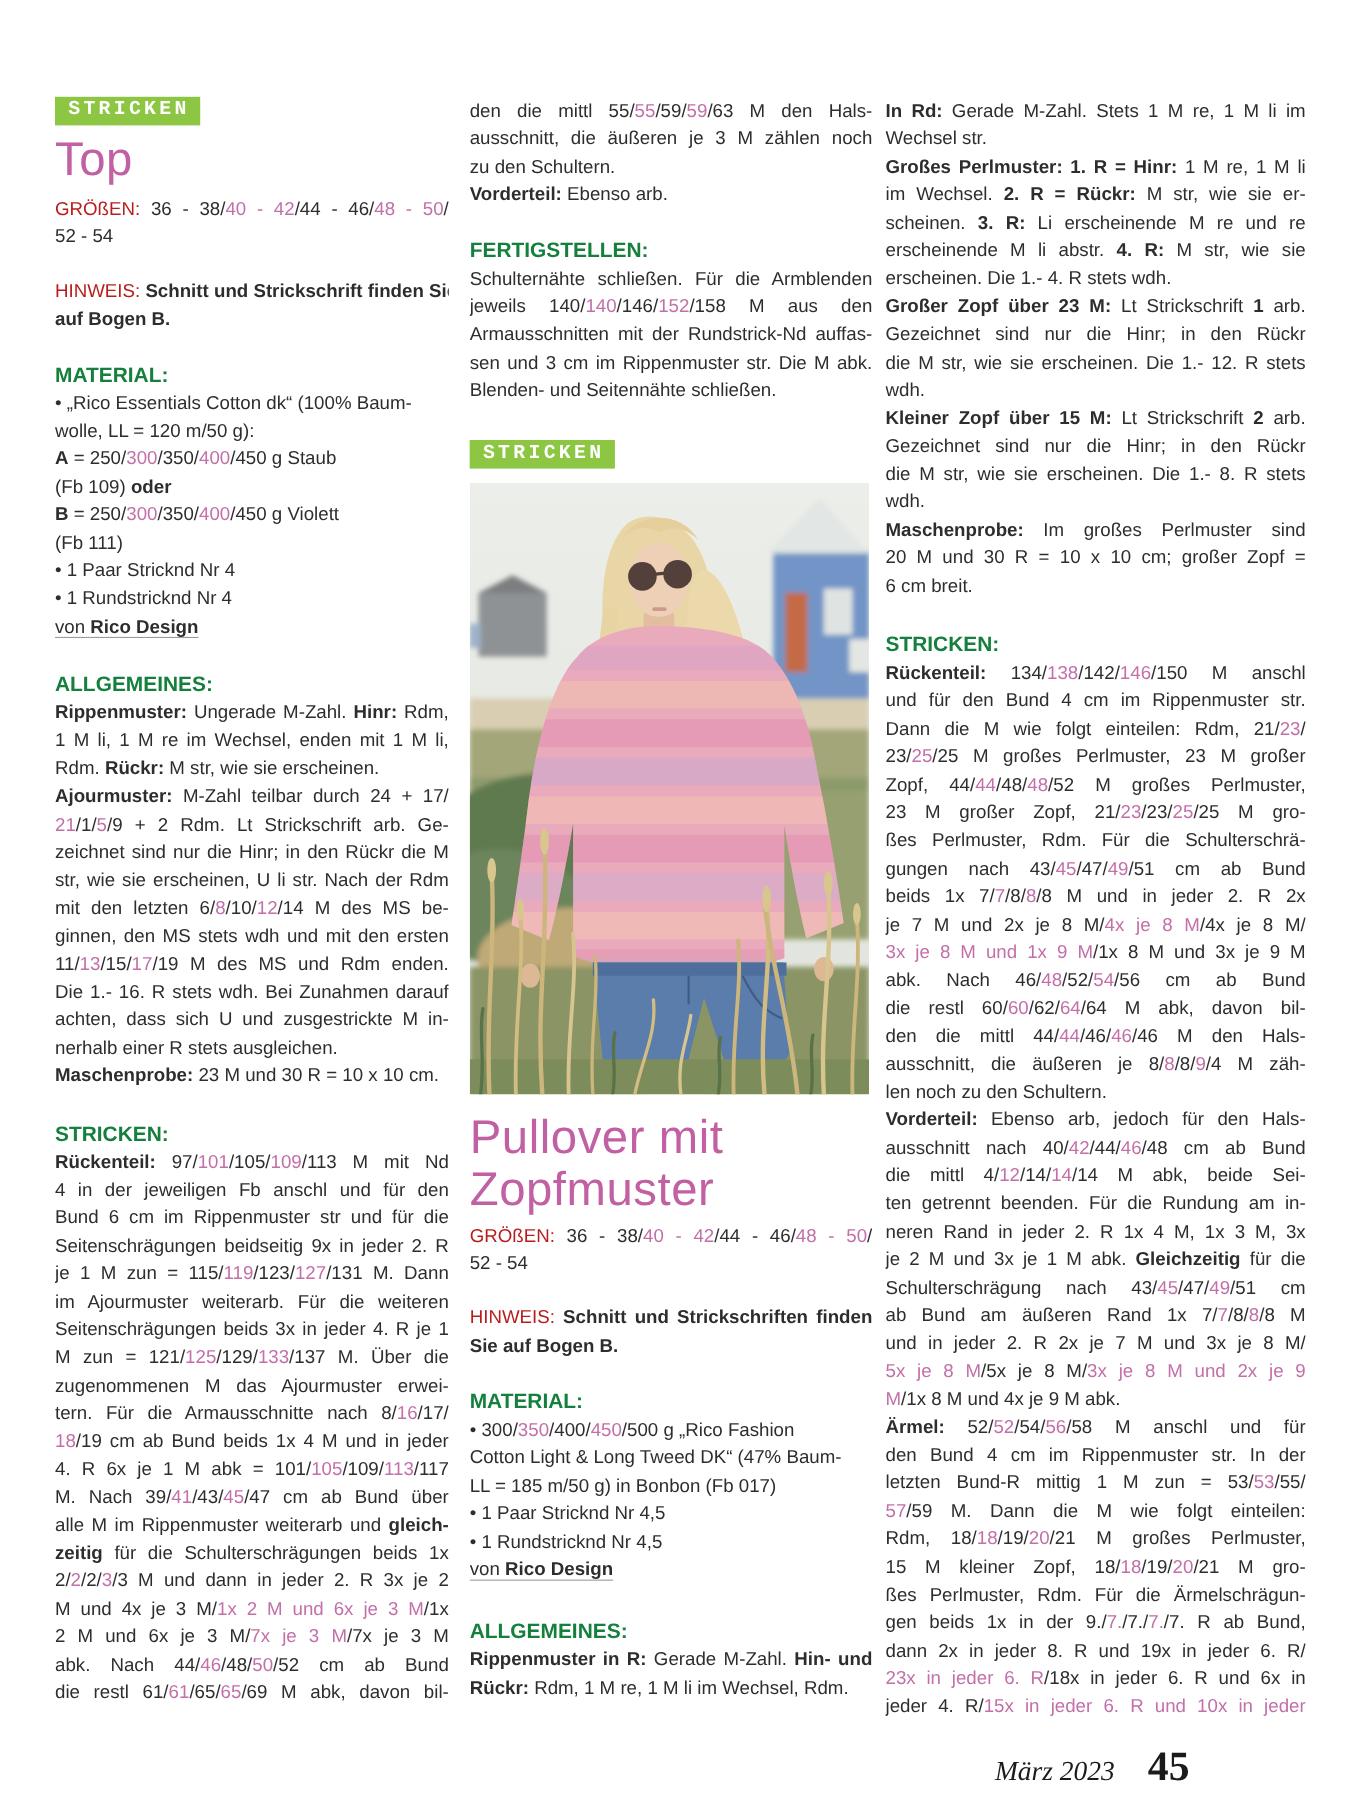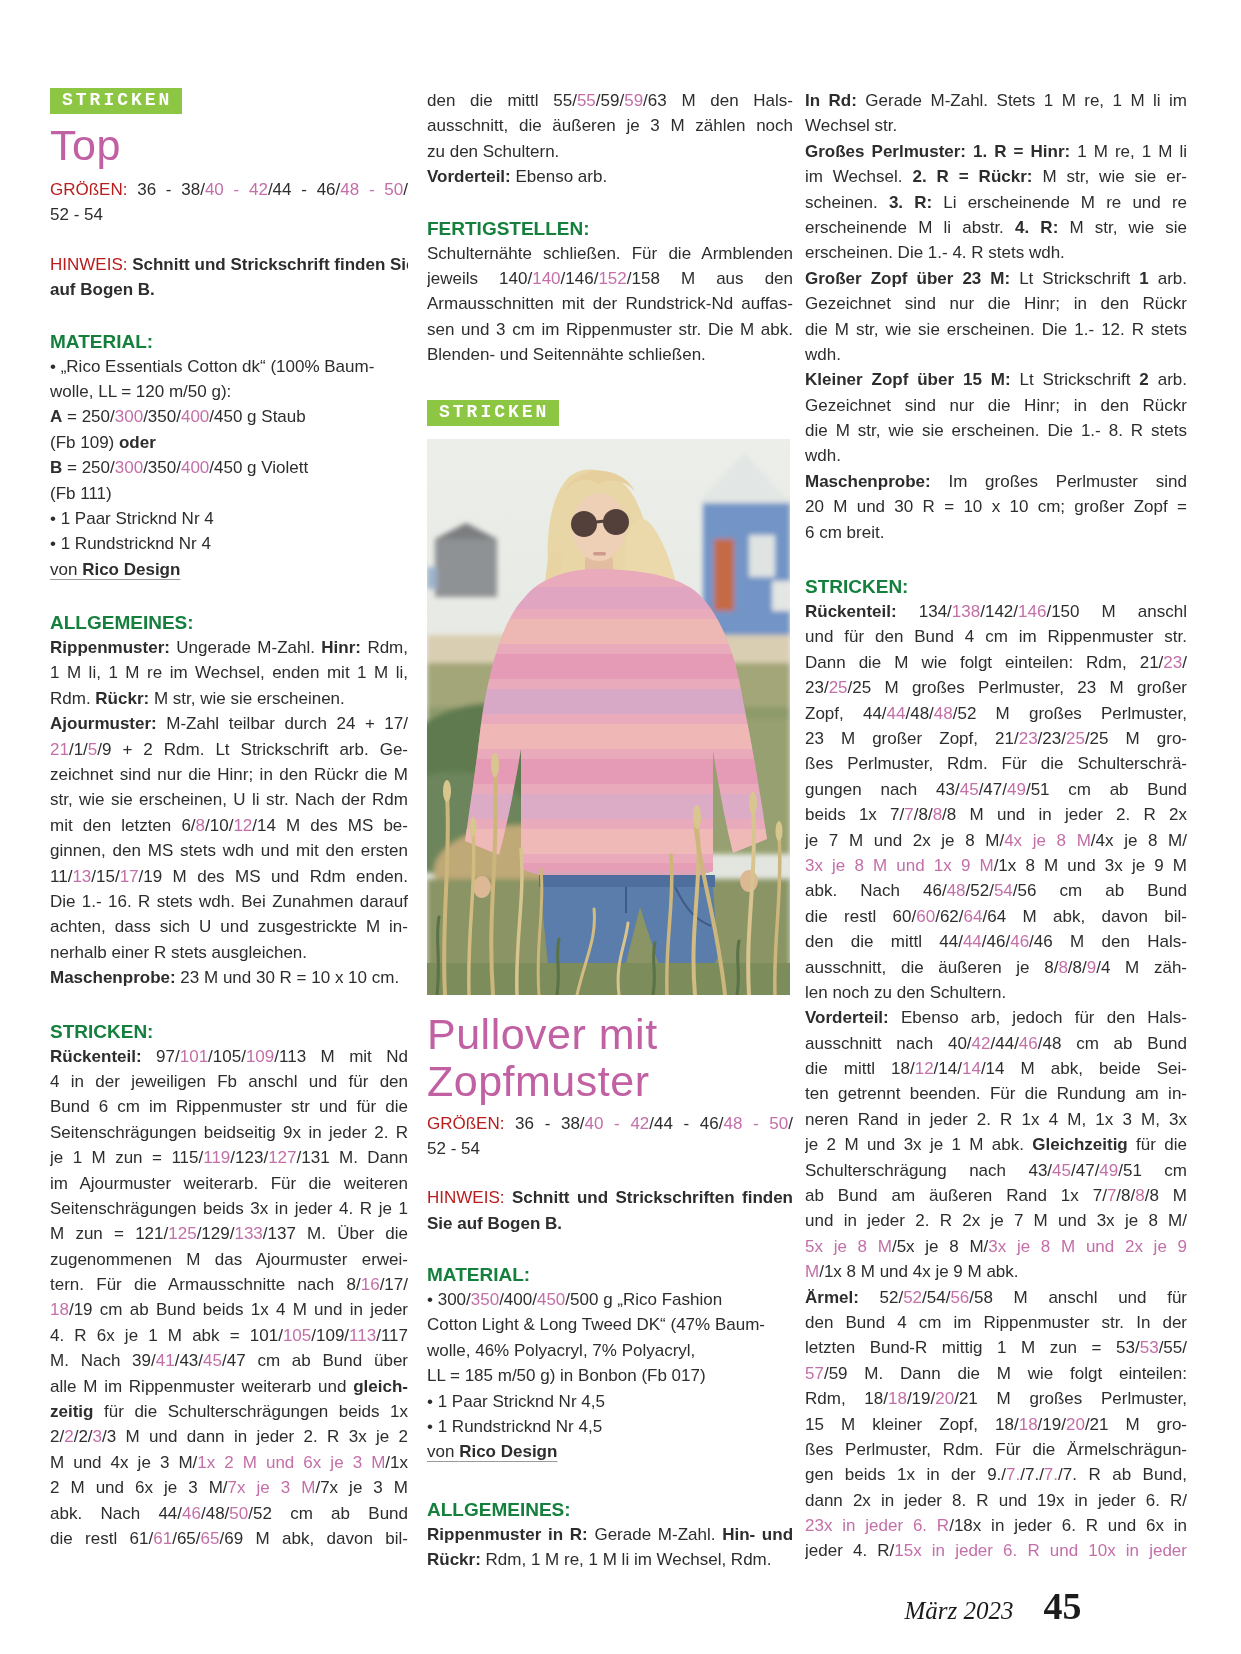--- a/index.html
+++ b/index.html
@@ -228,21 +228,20 @@
       <div class="sp" style="height: 24px;"></div>
       <div class="para">
         <div class="jl"><span class="g">HINWEIS: </span><span class="b">Schnitt und Strickschriften finden</span></div>
         <div class="ll"><span class="b">Sie auf Bogen B.</span></div>
       </div>
       <div class="sp" style="height: 26px;"></div>
       <h3 class="hd">MATERIAL:</h3>
       <div class="para">
         <div class="ll"><span>• 300/</span><span class="p">350</span><span>/400/</span><span class="p">450</span><span>/500 g „Rico Fashion</span></div>
         <div class="ll"><span>Cotton Light &amp; Long Tweed DK“ (47% Baum-</span></div>
-        <div class="ll"><span>wolle, 46% Polyacryl, 7% Polyacryl,</span></div>
         <div class="ll"><span>LL = 185 m/50 g) in Bonbon (Fb 017)</span></div>
         <div class="ll"><span>• 1 Paar Stricknd Nr 4,5</span></div>
         <div class="ll"><span>• 1 Rundstricknd Nr 4,5</span></div>
         <div class="ll"><span class="u">von </span><span class="b u">Rico Design</span></div>
       </div>
       <div class="sp" style="height: 32px;"></div>
       <h3 class="hd">ALLGEMEINES:</h3>
       <div class="para">
         <div class="jl"><span class="b">Rippenmuster in R: </span><span>Gerade M-Zahl. </span><span class="b">Hin- und</span></div>
         <div class="ll"><span class="b">Rückr: </span><span>Rdm, 1 M re, 1 M li im Wechsel, Rdm.</span></div>
@@ -283,21 +282,21 @@
         <div class="jl"><span>beids 1x 7/</span><span class="p">7</span><span>/8/</span><span class="p">8</span><span>/8 M und in jeder 2. R 2x</span></div>
         <div class="jl"><span>je 7 M und 2x je 8 M/</span><span class="p">4x je 8 M</span><span>/4x je 8 M/</span></div>
         <div class="jl"><span class="p">3x je 8 M und 1x 9 M</span><span>/1x 8 M und 3x je 9 M</span></div>
         <div class="jl"><span>abk. Nach 46/</span><span class="p">48</span><span>/52/</span><span class="p">54</span><span>/56 cm ab Bund</span></div>
         <div class="jl"><span>die restl 60/</span><span class="p">60</span><span>/62/</span><span class="p">64</span><span>/64 M abk, davon bil-</span></div>
         <div class="jl"><span>den die mittl 44/</span><span class="p">44</span><span>/46/</span><span class="p">46</span><span>/46 M den Hals-</span></div>
         <div class="jl"><span>ausschnitt, die äußeren je 8/</span><span class="p">8</span><span>/8/</span><span class="p">9</span><span>/4 M zäh-</span></div>
         <div class="ll"><span>len noch zu den Schultern.</span></div>
         <div class="jl"><span class="b">Vorderteil: </span><span>Ebenso arb, jedoch für den Hals-</span></div>
         <div class="jl"><span>ausschnitt nach 40/</span><span class="p">42</span><span>/44/</span><span class="p">46</span><span>/48 cm ab Bund</span></div>
-        <div class="jl"><span>die mittl 18/</span><span class="p">12</span><span>/14/</span><span class="p">14</span><span>/14 M abk, beide Sei-</span></div>
+        <div class="jl"><span>die mittl 4/</span><span class="p">12</span><span>/14/</span><span class="p">14</span><span>/14 M abk, beide Sei-</span></div>
         <div class="jl"><span>ten getrennt beenden. Für die Rundung am in-</span></div>
         <div class="jl"><span>neren Rand in jeder 2. R 1x 4 M, 1x 3 M, 3x</span></div>
         <div class="jl"><span>je 2 M und 3x je 1 M abk. </span><span class="b">Gleichzeitig</span><span> für die</span></div>
         <div class="jl"><span>Schulterschrägung nach 43/</span><span class="p">45</span><span>/47/</span><span class="p">49</span><span>/51 cm</span></div>
         <div class="jl"><span>ab Bund am äußeren Rand 1x 7/</span><span class="p">7</span><span>/8/</span><span class="p">8</span><span>/8 M</span></div>
         <div class="jl"><span>und in jeder 2. R 2x je 7 M und 3x je 8 M/</span></div>
         <div class="jl"><span class="p">5x je 8 M</span><span>/5x je 8 M/</span><span class="p">3x je 8 M und 2x je 9</span></div>
         <div class="ll"><span class="p">M</span><span>/1x 8 M und 4x je 9 M abk.</span></div>
         <div class="jl"><span class="b">Ärmel: </span><span>52/</span><span class="p">52</span><span>/54/</span><span class="p">56</span><span>/58 M anschl und für</span></div>
         <div class="jl"><span>den Bund 4 cm im Rippenmuster str. In der</span></div>

